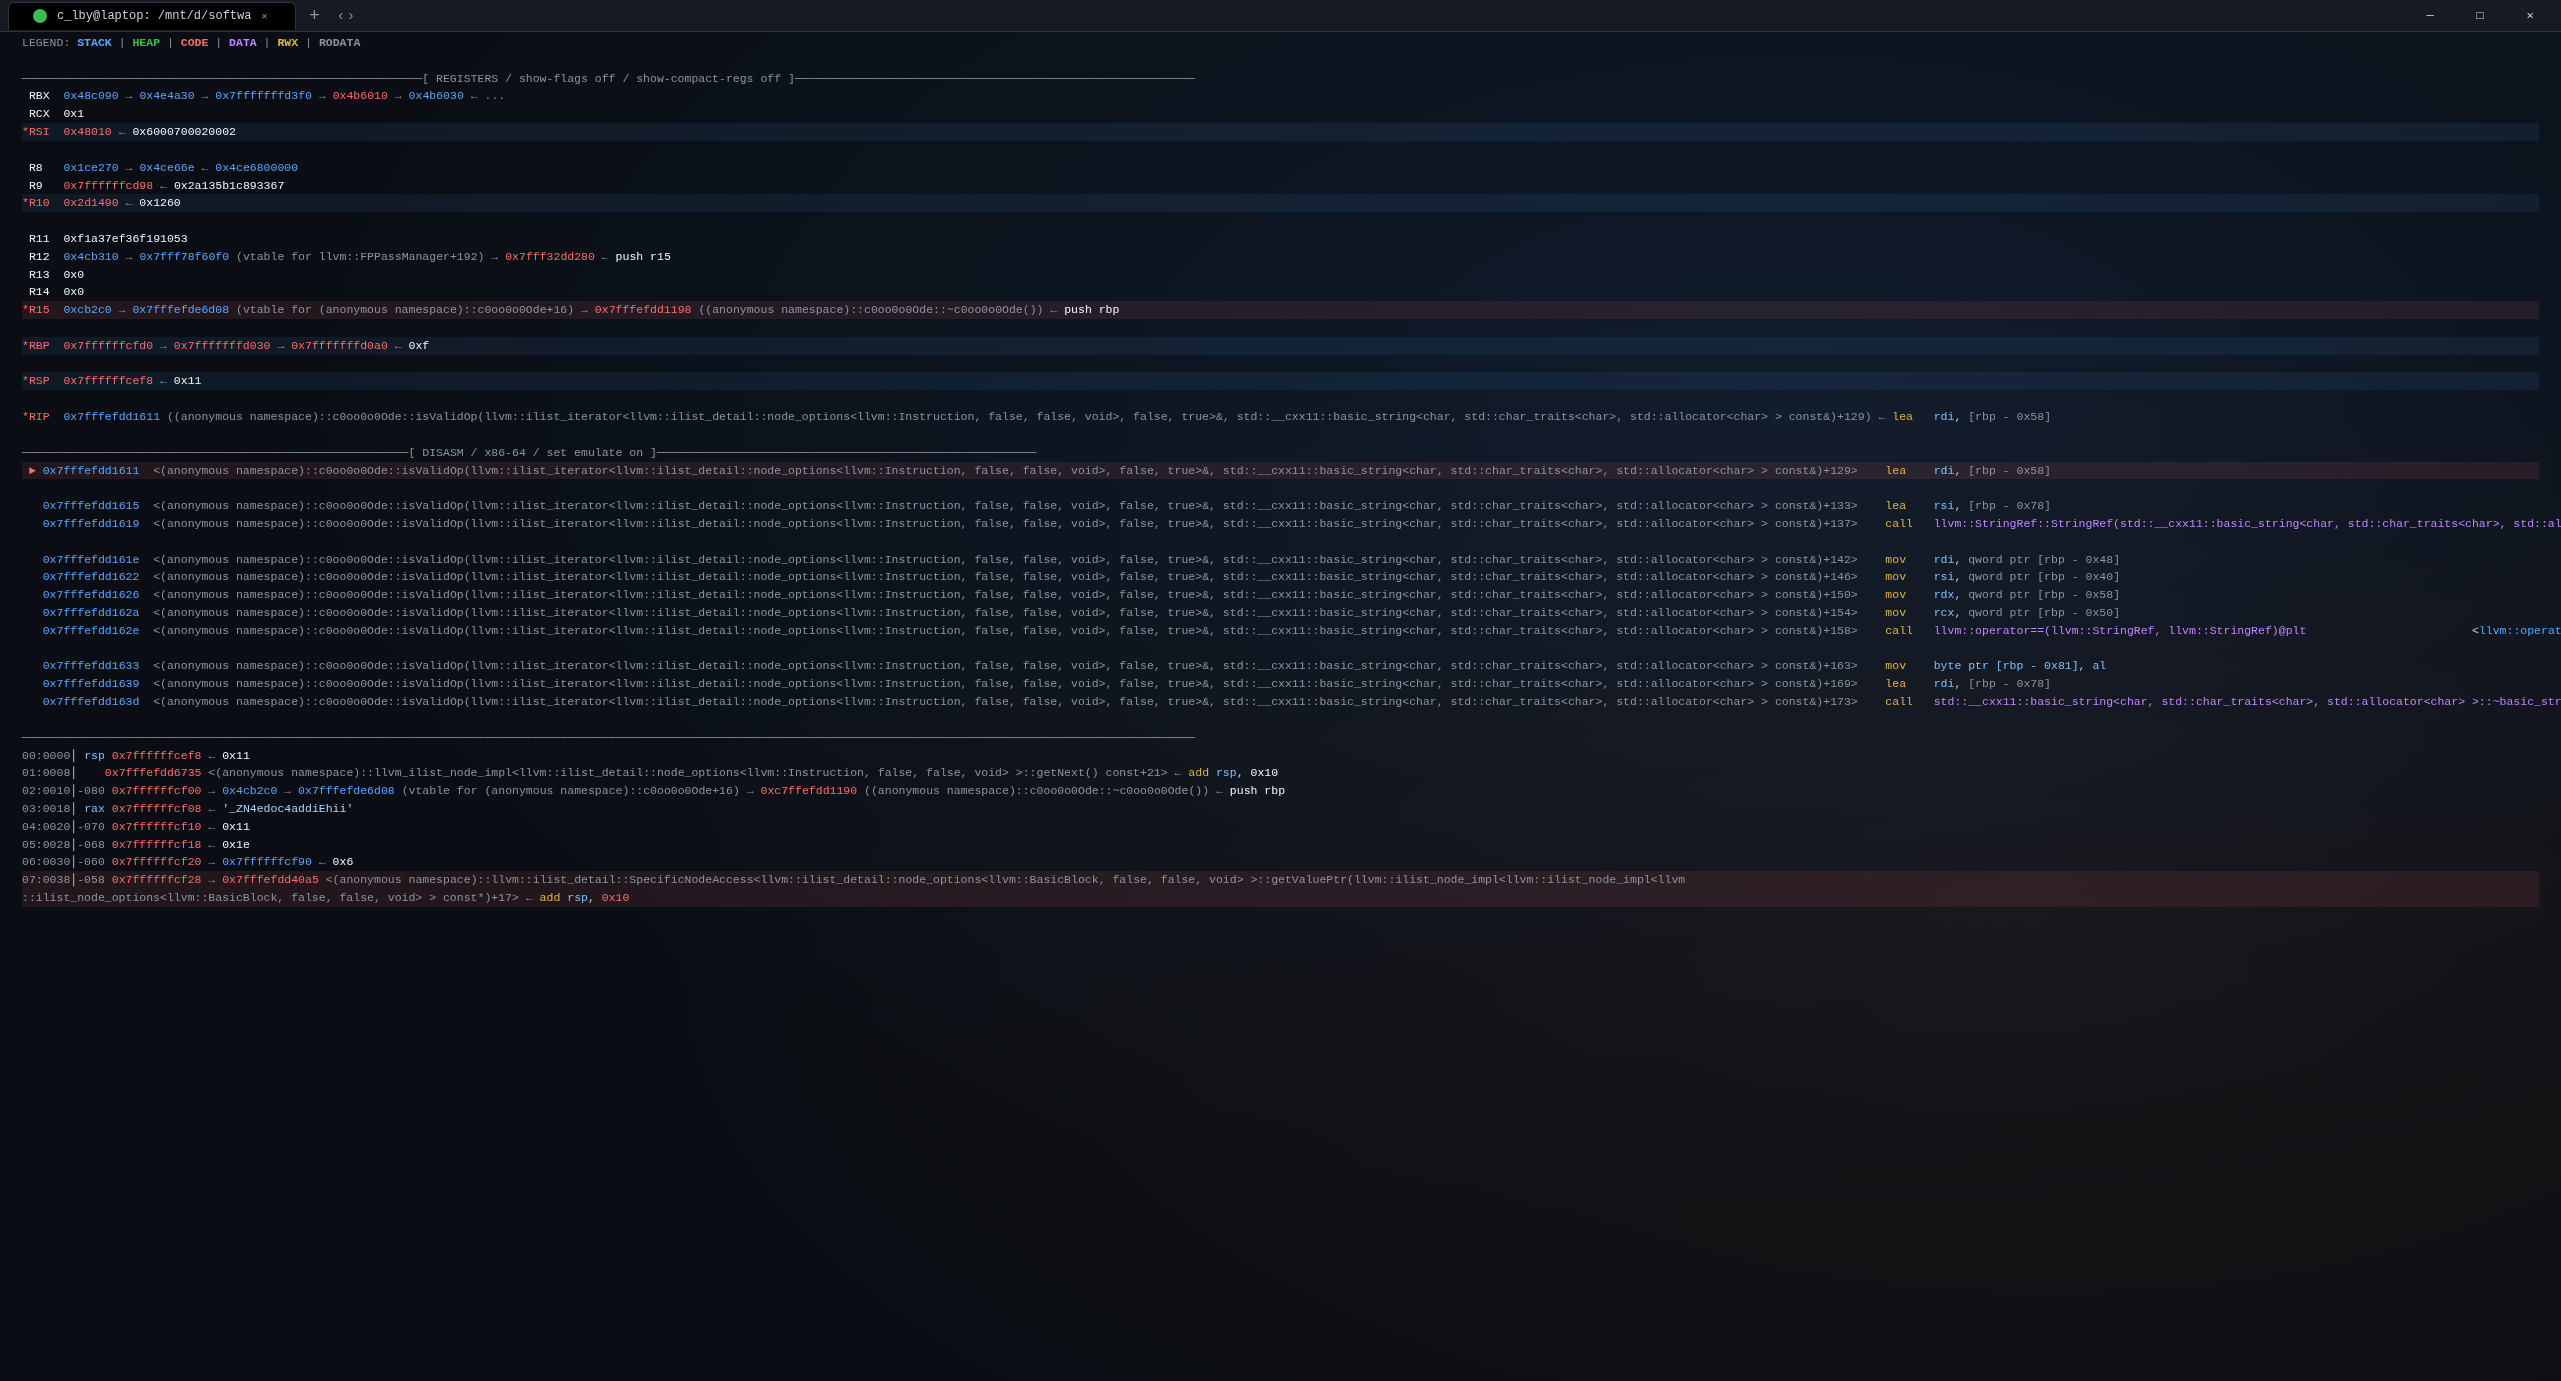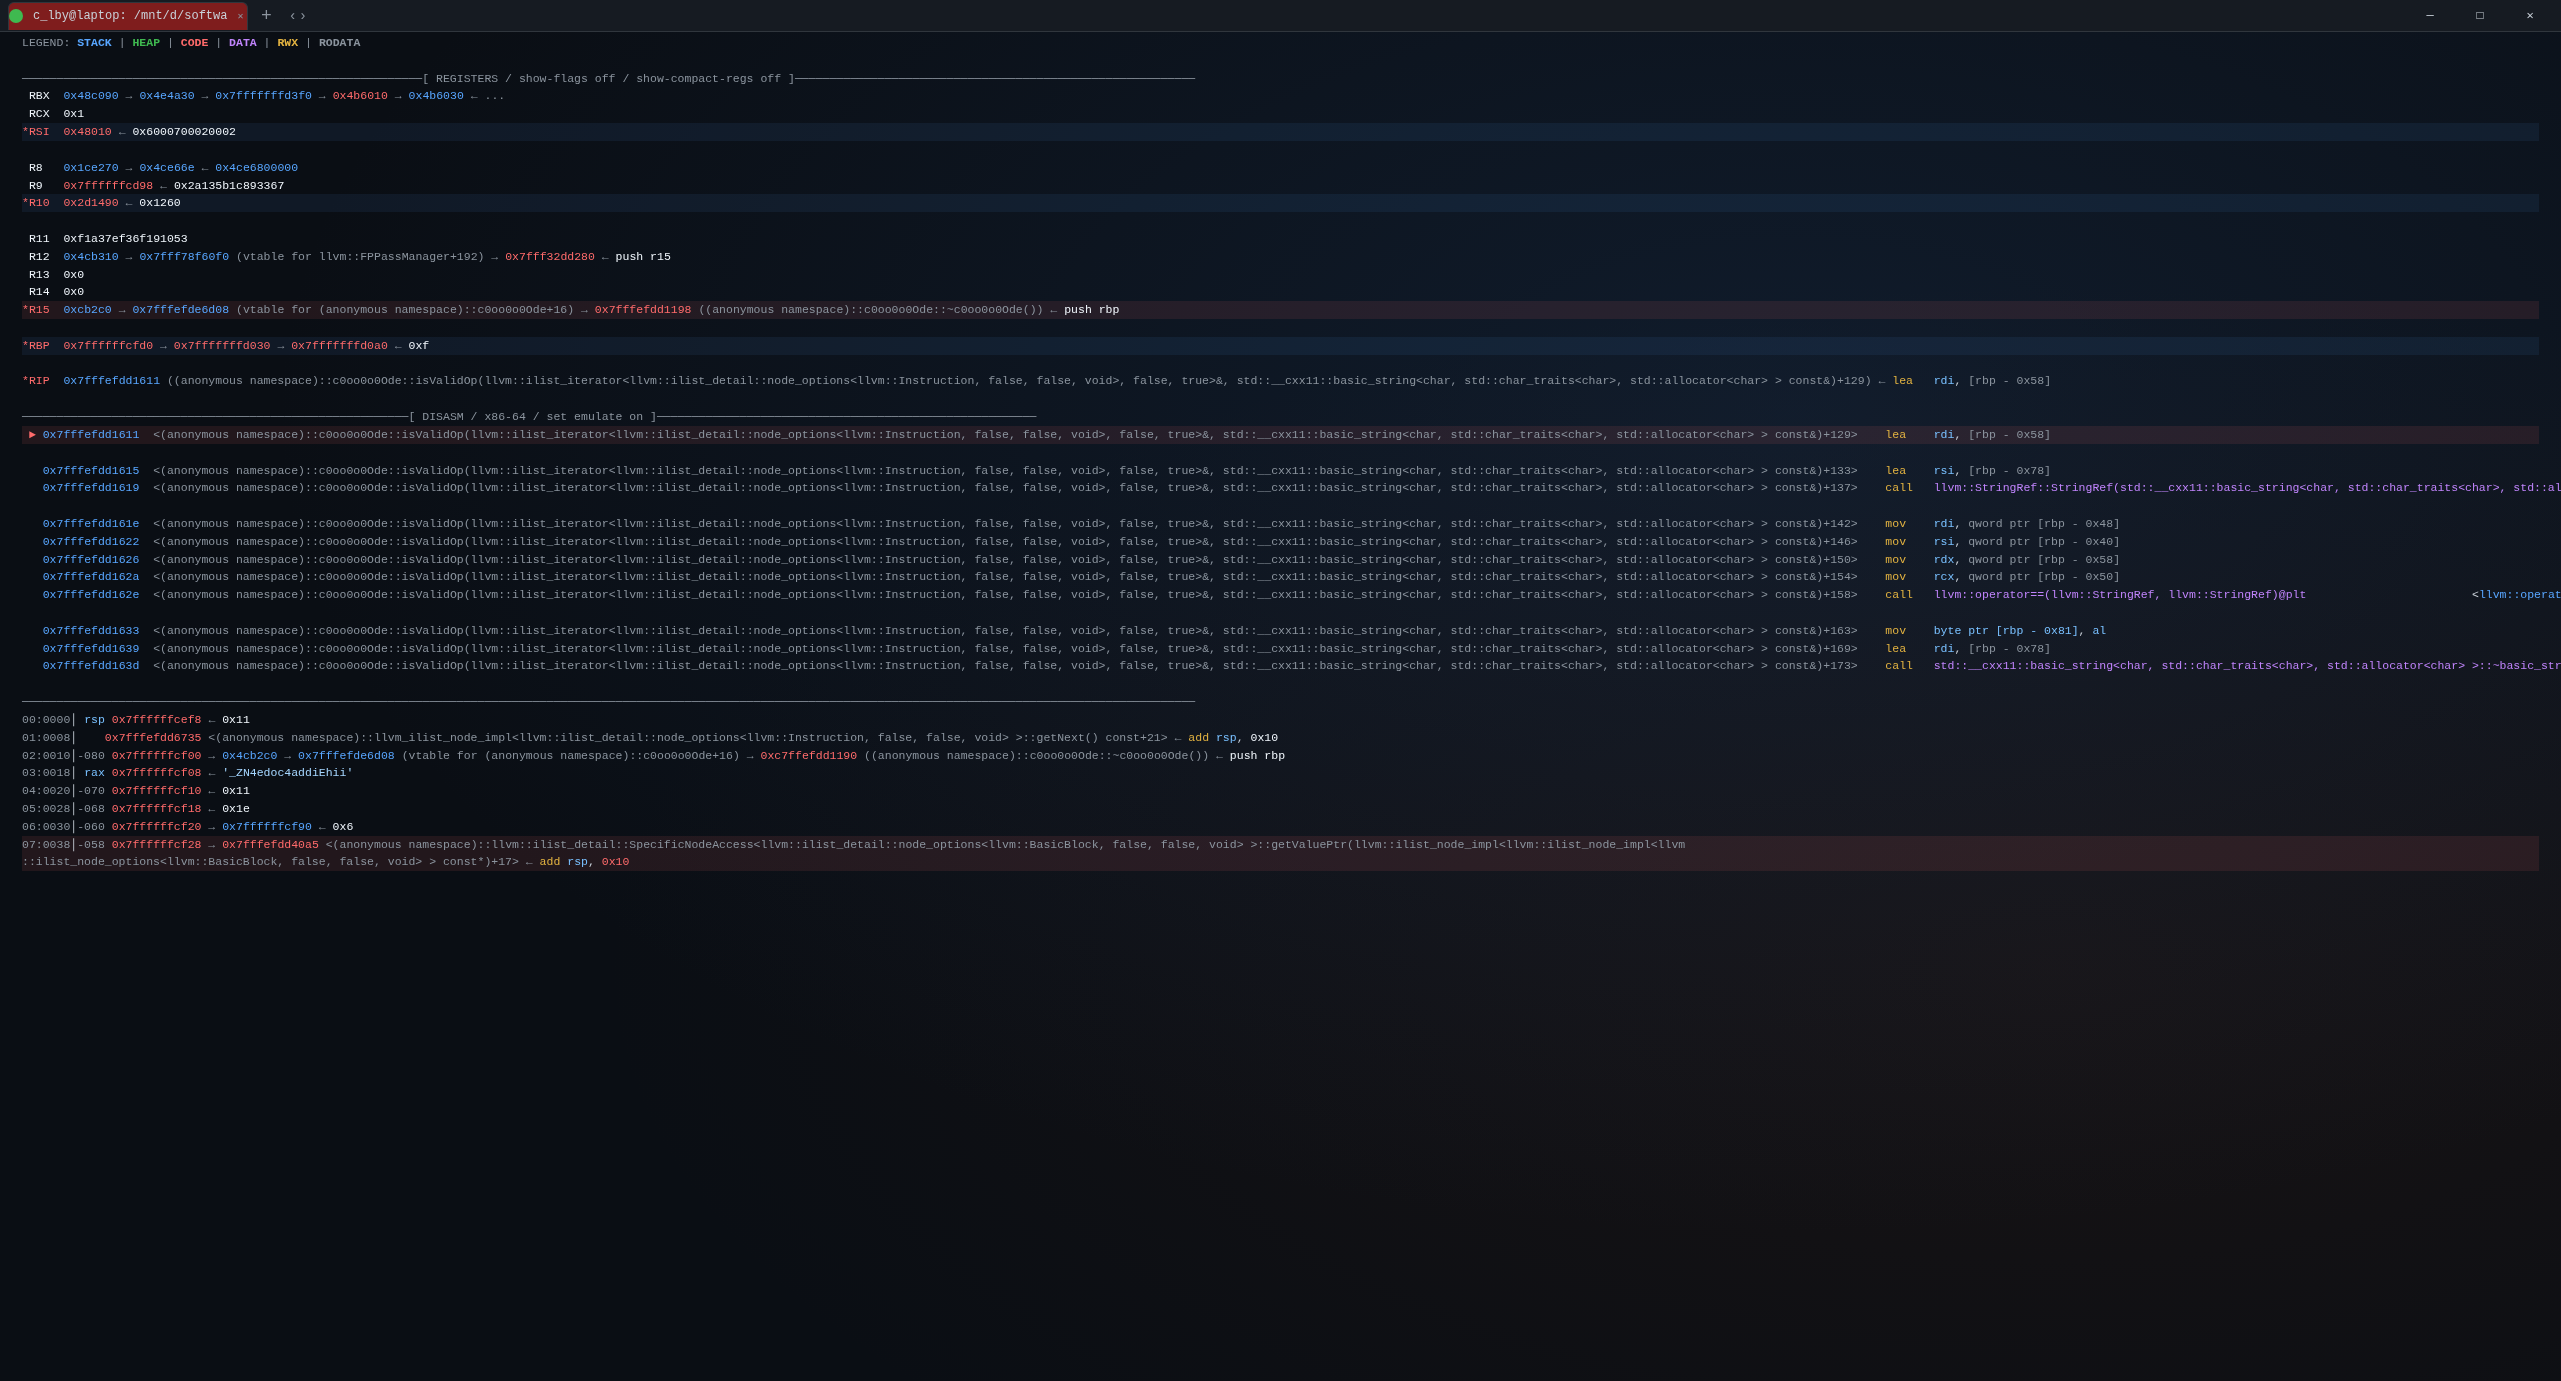--- a/index.html
+++ b/index.html
@@ -48,23 +48,23 @@
     .tab-favicon {
       width: 14px;
       height: 14px;
       background: #555;
       border-radius: 2px;
       display: inline-block;
       margin-right: 4px;
     }
 
     .tab-active {
-      background: #7f1d1d;
+      background: #000000;
       border-radius: 6px 6px 0 0;
-      padding: 4px 0;
+      padding: 4px 24px;
       display: flex;
       align-items: center;
       gap: 6px;
       font-size: 12px;
       color: #c9d1d9;
       border: 1px solid #30363d;
       border-bottom: none;
       height: 28px;
       text-align: right;
     }
@@ -187,20 +187,21 @@
 <span class="highlighted-row"><span class="c-reg-name">*RSI</span>  <span class="c-addr-red">0x48010</span> <span class="c-arrow">←</span> <span class="c-white">0x6000700020002</span></span>
  <span class="c-white">R8</span>   <span class="c-addr">0x1ce270</span> <span class="c-arrow">→</span> <span class="c-addr">0x4ce66e</span> <span class="c-arrow">←</span> <span class="c-addr">0x4ce6800000</span>
  <span class="c-white">R9</span>   <span class="c-addr-red">0x7ffffffcd98</span> <span class="c-arrow">←</span> <span class="c-white">0x2a135b1c893367</span>
 <span class="highlighted-row"><span class="c-reg-name">*R10</span>  <span class="c-addr-red">0x2d1490</span> <span class="c-arrow">←</span> <span class="c-white">0x1260</span></span>
  <span class="c-white">R11</span>  <span class="c-white">0xf1a37ef36f191053</span>
  <span class="c-white">R12</span>  <span class="c-addr">0x4cb310</span> <span class="c-arrow">→</span> <span class="c-addr">0x7fff78f60f0</span> <span class="c-gray">(vtable for llvm::FPPassManager+192)</span> <span class="c-arrow">→</span> <span class="c-addr-red">0x7fff32dd280</span> <span class="c-arrow">←</span> <span class="c-white">push r15</span>
  <span class="c-white">R13</span>  <span class="c-white">0x0</span>
  <span class="c-white">R14</span>  <span class="c-white">0x0</span>
 <span class="highlighted-row-red"><span class="c-reg-name">*R15</span>  <span class="c-addr">0xcb2c0</span> <span class="c-arrow">→</span> <span class="c-addr">0x7fffefde6d08</span> <span class="c-gray">(vtable for (anonymous namespace)::c0oo0o0Ode+16)</span> <span class="c-arrow">→</span> <span class="c-addr-red">0x7fffefdd1198</span> <span class="c-gray">((anonymous namespace)::c0oo0o0Ode::~c0oo0o0Ode())</span> <span class="c-arrow">←</span> <span class="c-white">push rbp</span></span>
 <span class="highlighted-row"><span class="c-reg-name">*RBP</span>  <span class="c-addr-red">0x7ffffffcfd0</span> <span class="c-arrow">→</span> <span class="c-addr-red">0x7fffffffd030</span> <span class="c-arrow">→</span> <span class="c-addr-red">0x7fffffffd0a0</span> <span class="c-arrow">←</span> <span class="c-white">0xf</span></span>
+<span class="highlighted-row"><span class="c-reg-name">*RSP</span>  <span class="c-addr-red">0x7ffffffcef8</span> <span class="c-arrow">←</span> <span class="c-white">0x11</span></span>
 <span class="c-reg-name">*RIP</span>  <span class="c-addr">0x7fffefdd1611</span> <span class="c-gray">((anonymous namespace)::c0oo0o0Ode::isValidOp(llvm::ilist_iterator&lt;llvm::ilist_detail::node_options&lt;llvm::Instruction, false, false, void&gt;, false, true&gt;&amp;, std::__cxx11::basic_string&lt;char, std::char_traits&lt;char&gt;, std::allocator&lt;char&gt; &gt; const&amp;)+129)</span> <span class="c-arrow">←</span> <span class="c-asm-op">lea</span>   <span class="c-asm-reg">rdi</span>, <span class="c-gray">[rbp - 0x58]</span>
 
 <span class="c-gray">────────────────────────────────────────────────────────</span><span class="c-gray">[ DISASM / x86-64 / set emulate on ]</span><span class="c-gray">───────────────────────────────────────────────────────</span>
 <span class="highlighted-row-red"><span class="c-current"> ► </span><span class="c-addr">0x7fffefdd1611</span>  <span class="c-gray">&lt;(anonymous namespace)::c0oo0o0Ode::isValidOp(llvm::ilist_iterator&lt;llvm::ilist_detail::node_options&lt;llvm::Instruction, false, false, void&gt;, false, true&gt;&amp;, std::__cxx11::basic_string&lt;char, std::char_traits&lt;char&gt;, std::allocator&lt;char&gt; &gt; const&amp;)+129&gt;</span>    <span class="c-asm-op">lea</span>    <span class="c-asm-reg">rdi</span>, <span class="c-gray">[rbp - 0x58]</span></span>
    <span class="c-addr">0x7fffefdd1615</span>  <span class="c-gray">&lt;(anonymous namespace)::c0oo0o0Ode::isValidOp(llvm::ilist_iterator&lt;llvm::ilist_detail::node_options&lt;llvm::Instruction, false, false, void&gt;, false, true&gt;&amp;, std::__cxx11::basic_string&lt;char, std::char_traits&lt;char&gt;, std::allocator&lt;char&gt; &gt; const&amp;)+133&gt;</span>    <span class="c-asm-op">lea</span>    <span class="c-asm-reg">rsi</span>, <span class="c-gray">[rbp - 0x78]</span>
    <span class="c-addr">0x7fffefdd1619</span>  <span class="c-gray">&lt;(anonymous namespace)::c0oo0o0Ode::isValidOp(llvm::ilist_iterator&lt;llvm::ilist_detail::node_options&lt;llvm::Instruction, false, false, void&gt;, false, true&gt;&amp;, std::__cxx11::basic_string&lt;char, std::char_traits&lt;char&gt;, std::allocator&lt;char&gt; &gt; const&amp;)+137&gt;</span>    <span class="c-asm-op">call</span>   <span class="c-asm-func">llvm::StringRef::StringRef(std::__cxx11::basic_string&lt;char, std::char_traits&lt;char&gt;, std::allocator&lt;char&gt; &gt; const&amp;)@plt</span>                &lt;&gt;
 
    <span class="c-addr">0x7fffefdd161e</span>  <span class="c-gray">&lt;(anonymous namespace)::c0oo0o0Ode::isValidOp(llvm::ilist_iterator&lt;llvm::ilist_detail::node_options&lt;llvm::Instruction, false, false, void&gt;, false, true&gt;&amp;, std::__cxx11::basic_string&lt;char, std::char_traits&lt;char&gt;, std::allocator&lt;char&gt; &gt; const&amp;)+142&gt;</span>    <span class="c-asm-op">mov</span>    <span class="c-asm-reg">rdi</span>, <span class="c-gray">qword ptr [rbp - 0x48]</span>
    <span class="c-addr">0x7fffefdd1622</span>  <span class="c-gray">&lt;(anonymous namespace)::c0oo0o0Ode::isValidOp(llvm::ilist_iterator&lt;llvm::ilist_detail::node_options&lt;llvm::Instruction, false, false, void&gt;, false, true&gt;&amp;, std::__cxx11::basic_string&lt;char, std::char_traits&lt;char&gt;, std::allocator&lt;char&gt; &gt; const&amp;)+146&gt;</span>    <span class="c-asm-op">mov</span>    <span class="c-asm-reg">rsi</span>, <span class="c-gray">qword ptr [rbp - 0x40]</span>
    <span class="c-addr">0x7fffefdd1626</span>  <span class="c-gray">&lt;(anonymous namespace)::c0oo0o0Ode::isValidOp(llvm::ilist_iterator&lt;llvm::ilist_detail::node_options&lt;llvm::Instruction, false, false, void&gt;, false, true&gt;&amp;, std::__cxx11::basic_string&lt;char, std::char_traits&lt;char&gt;, std::allocator&lt;char&gt; &gt; const&amp;)+150&gt;</span>    <span class="c-asm-op">mov</span>    <span class="c-asm-reg">rdx</span>, <span class="c-gray">qword ptr [rbp - 0x58]</span>

